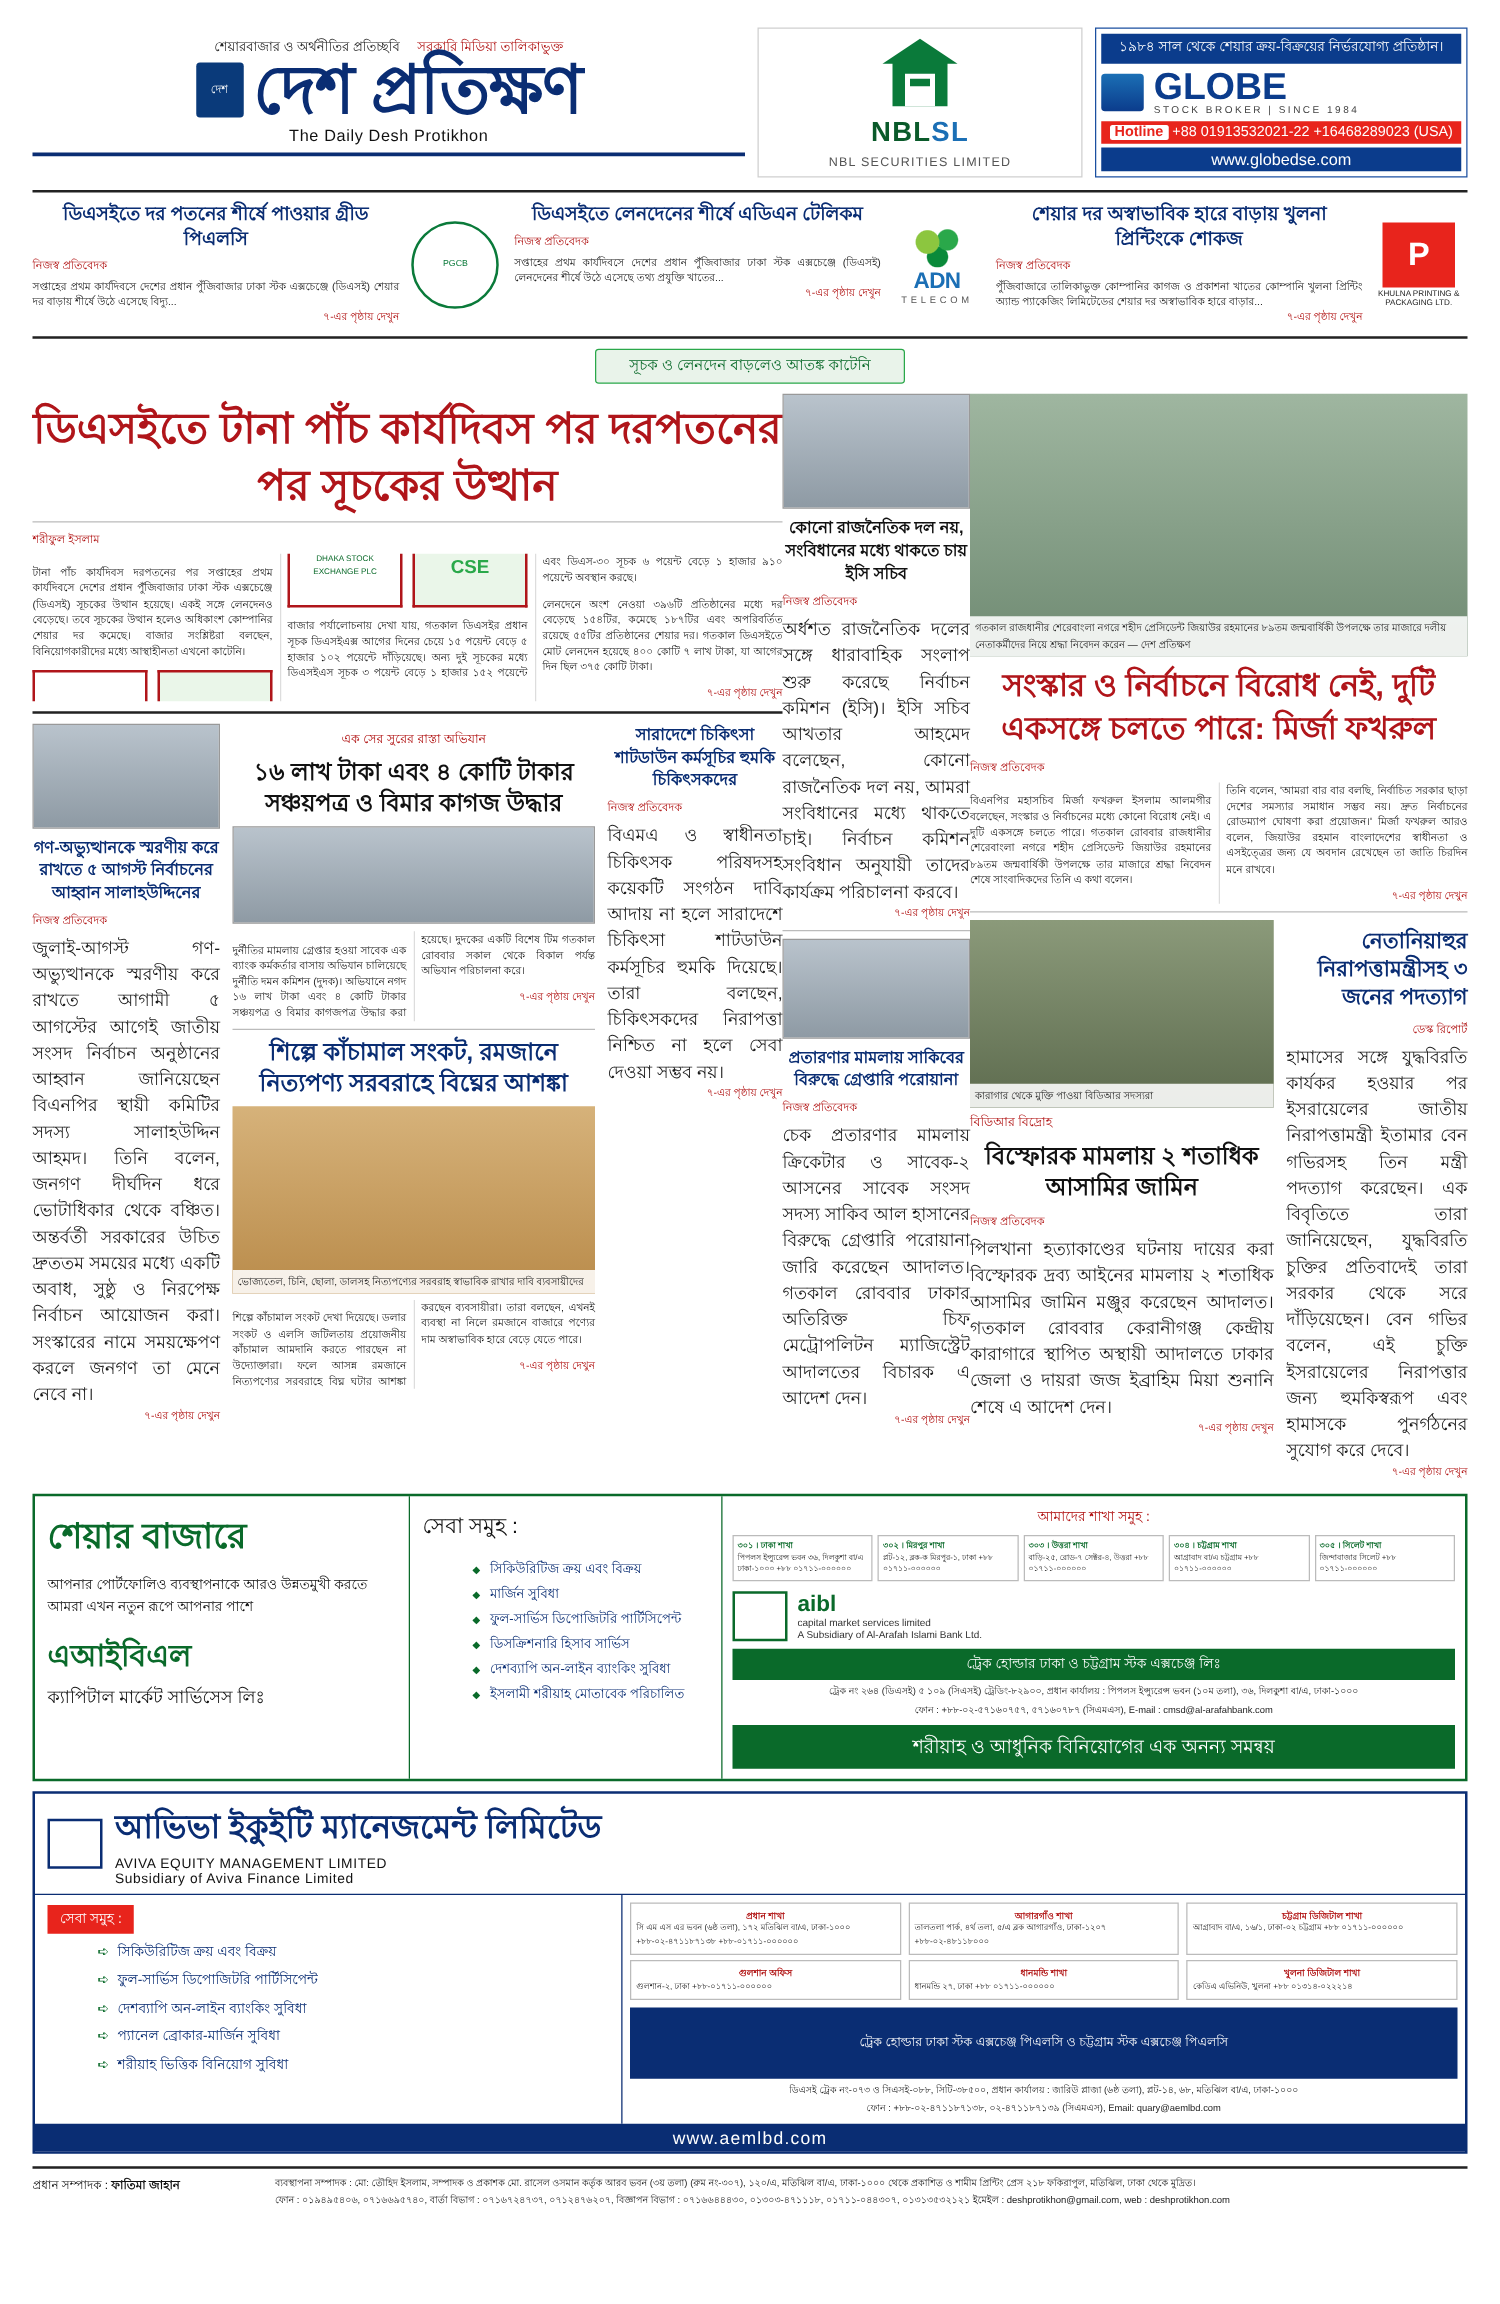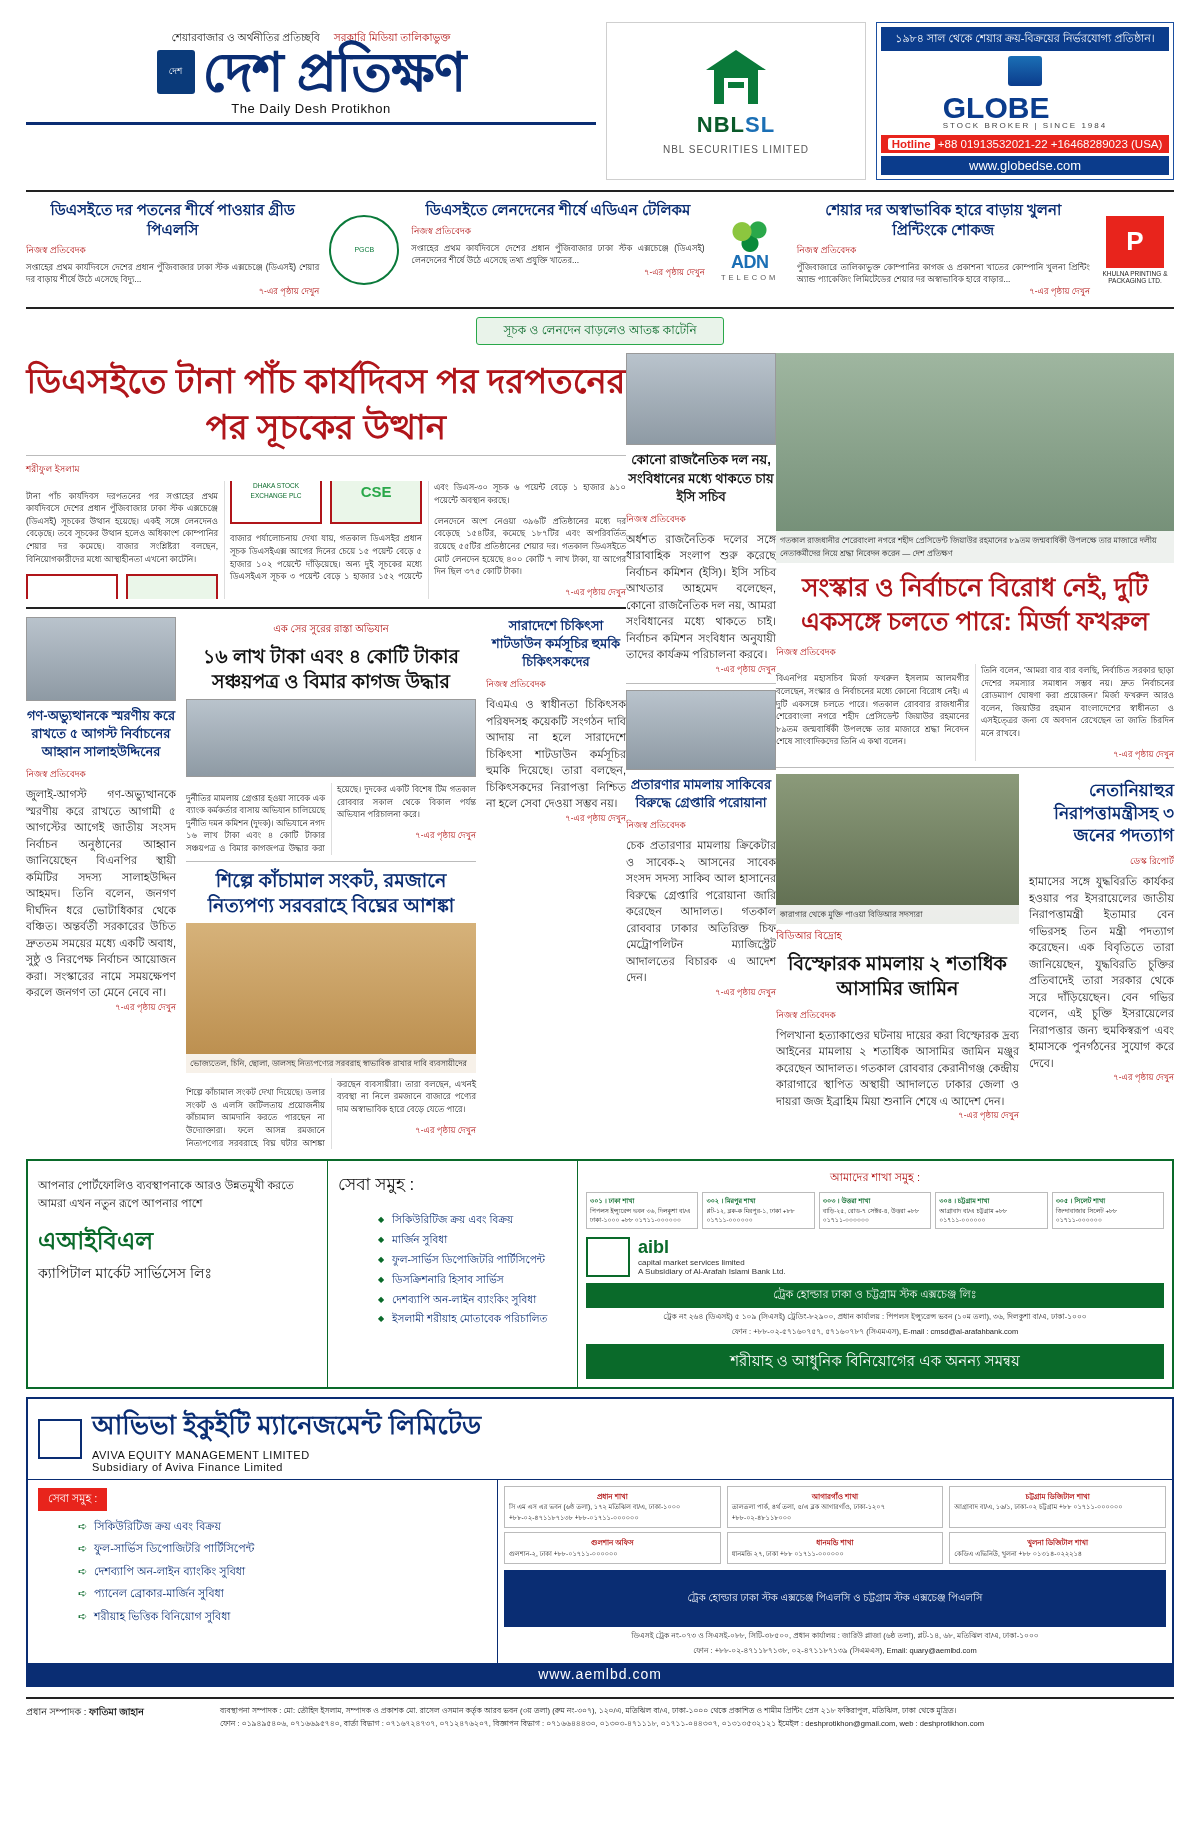--- a/index.html
+++ b/index.html
@@ -30,21 +30,21 @@
 
   .nbl-box { width:260px; border:1px solid #cfcfcf; display:flex; flex-direction:column;
              align-items:center; justify-content:center; gap:6px; }
   .nbl-house { width:64px; height:58px; }
   .nbl-text { font-size:22px; font-weight:bold; color:#0a5a2a; letter-spacing:1px;}
   .nbl-text .sl { color:#1b6fb5; }
   .nbl-sub { font-size:10px; color:#555; letter-spacing:1px; }
 
   .globe-box { flex:1; border:1px solid #1b4fa0; padding:4px; display:flex; flex-direction:column; gap:3px;}
   .globe-top { background:#0b3c8c; color:#fff; font-size:11px; text-align:center; padding:4px 2px; line-height:1.45;}
-  .globe-mid { display:flex; align-items:center; justify-content:flex-start; gap:8px; padding:2px 0;flex-direction:column;}
+  .globe-mid { display:flex; align-items:center; justify-content:flex-start; gap:8px; padding:2px 0;}
   .globe-ico { width:34px; height:30px; background:linear-gradient(#1b6fb5,#0b3c8c); border-radius:3px;}
   .globe-name { font-size:30px; font-weight:bold; color:#0b3c8c; line-height:.95;}
   .globe-name small { display:block; font-size:8px; letter-spacing:2px; color:#444; font-weight:normal;}
   .globe-hot { background:#e8241c; color:#fff; font-size:11.5px; text-align:center; padding:3px; }
   .globe-hot b { background:#fff; color:#e8241c; padding:0 4px; border-radius:2px;}
   .globe-web { background:#0b3c8c; color:#fff; font-size:13px; text-align:center; padding:2px; }
 
   
   .promo { display:flex; gap:8px; margin-top:10px; border-top:2px solid #222; border-bottom:2px solid #222; padding:8px 0;}
   .promo-cell { flex:1; display:flex; gap:6px; }
@@ -97,21 +97,21 @@
   .kicker { text-align:center; font-size:10px; color:#b01010; margin-top:4px;}
   .rule { border-top:2px solid #222; margin:8px 0; }
   .thin-rule { border-top:1px solid #bbb; margin:6px 0; }
 
   .photo { background:#cfd8d0; position:relative; overflow:hidden; }
   .photo .cap { position:absolute; bottom:0; left:0; right:0; background:rgba(255,255,255,.88);
                 font-size:8px; padding:3px 4px; color:#222;}
   .portrait { width:100%; height:84px; border:1px solid #999; background:linear-gradient(#b9c3cc,#8e9aa4); }
 
   .mini-title { font-size:13px; font-weight:bold; color:#0a2d73; text-align:center; line-height:1.4;}
-  .small-body { font-size:11px; line-height:1.5; text-align:justify; color:#1a1a1a;}
+  .small-body { font-size:14px; line-height:1.5; text-align:justify; color:#1a1a1a;}
 
   
   .ad-aibl { margin-top:10px; border:2px solid #0a6a2a; display:flex; }
   .aibl-left { width:300px; padding:10px; border-right:1px solid #0a6a2a;}
   .aibl-h { font-size:28px; font-weight:bold; color:#0a6a2a;}
   .aibl-p { font-size:11px; color:#111; line-height:1.6; margin-top:6px;}
   .aibl-h2 { font-size:24px; font-weight:bold; color:#0a6a2a; margin-top:10px;}
   .aibl-mid { width:250px; padding:10px; border-right:1px solid #0a6a2a;}
   .aibl-mid .t { font-size:17px; color:#111; margin-bottom:6px;}
   .aibl-list { font-size:10.5px; color:#0a2d73; line-height:1.9; }
@@ -345,20 +345,21 @@
           <div class="byline" style="text-align:right;">ডেস্ক রিপোর্ট</div>
           <div class="small-body">হামাসের সঙ্গে যুদ্ধবিরতি কার্যকর হওয়ার পর ইসরায়েলের জাতীয় নিরাপত্তামন্ত্রী ইতামার বেন গভিরসহ তিন মন্ত্রী পদত্যাগ করেছেন। এক বিবৃতিতে তারা জানিয়েছেন, যুদ্ধবিরতি চুক্তির প্রতিবাদেই তারা সরকার থেকে সরে দাঁড়িয়েছেন। বেন গভির বলেন, এই চুক্তি ইসরায়েলের নিরাপত্তার জন্য হুমকিস্বরূপ এবং হামাসকে পুনর্গঠনের সুযোগ করে দেবে।</div>
           <div class="more">৭-এর পৃষ্ঠায় দেখুন</div>
         </div>
       </div>
     </div>
   </div>
 
   <div class="ad-aibl">
     <div class="aibl-left">
+      <div class="aibl-h">শেয়ার বাজারে</div>
       <div class="aibl-p">আপনার পোর্টফোলিও ব্যবস্থাপনাকে আরও উন্নতমুখী করতে আমরা এখন নতুন রূপে আপনার পাশে</div>
       <div class="aibl-h2">এআইবিএল</div>
       <div style="font-size:14px;color:#111;">ক্যাপিটাল মার্কেট সার্ভিসেস লিঃ</div>
     </div>
     <div class="aibl-mid">
       <div class="t">সেবা সমুহ :</div>
       <ul class="aibl-list">
         <li>সিকিউরিটিজ ক্রয় এবং বিক্রয়</li>
         <li>মার্জিন সুবিধা</li>
         <li>ফুল-সার্ভিস ডিপোজিটরি পার্টিসিপেন্ট</li>

